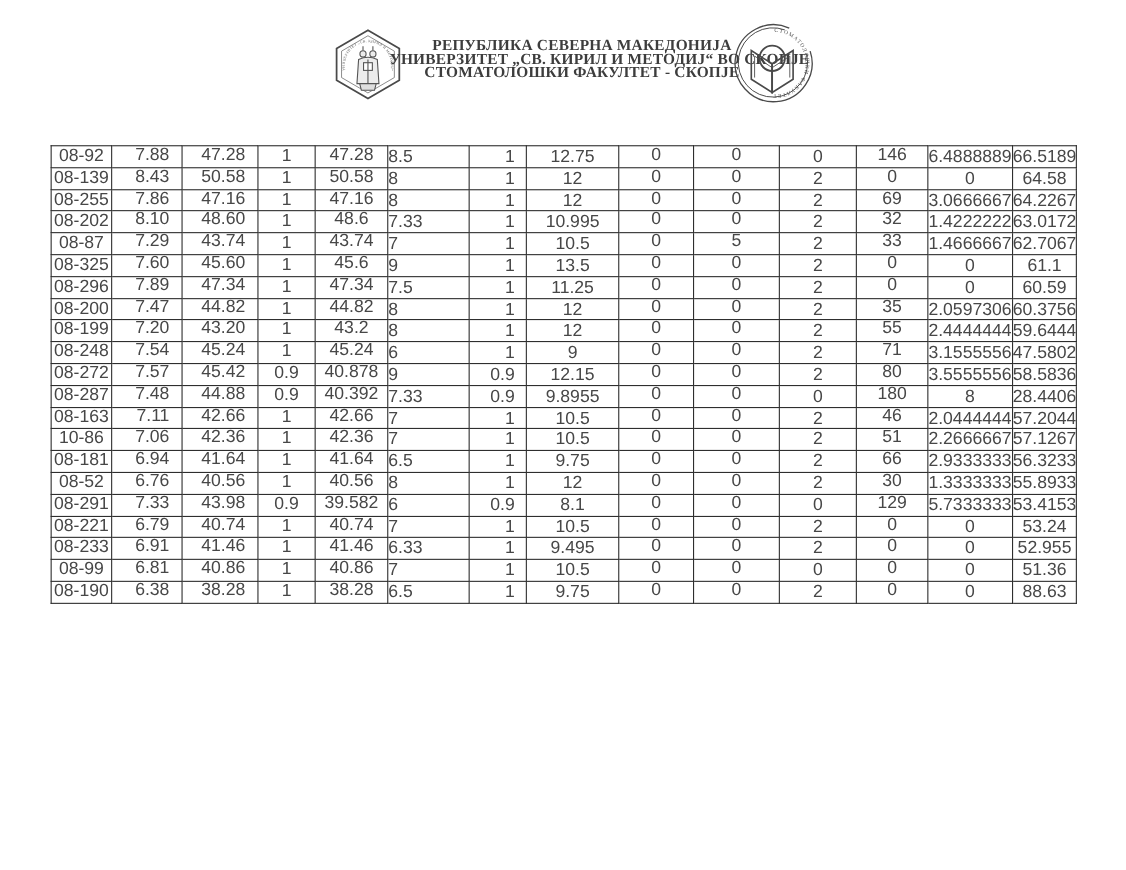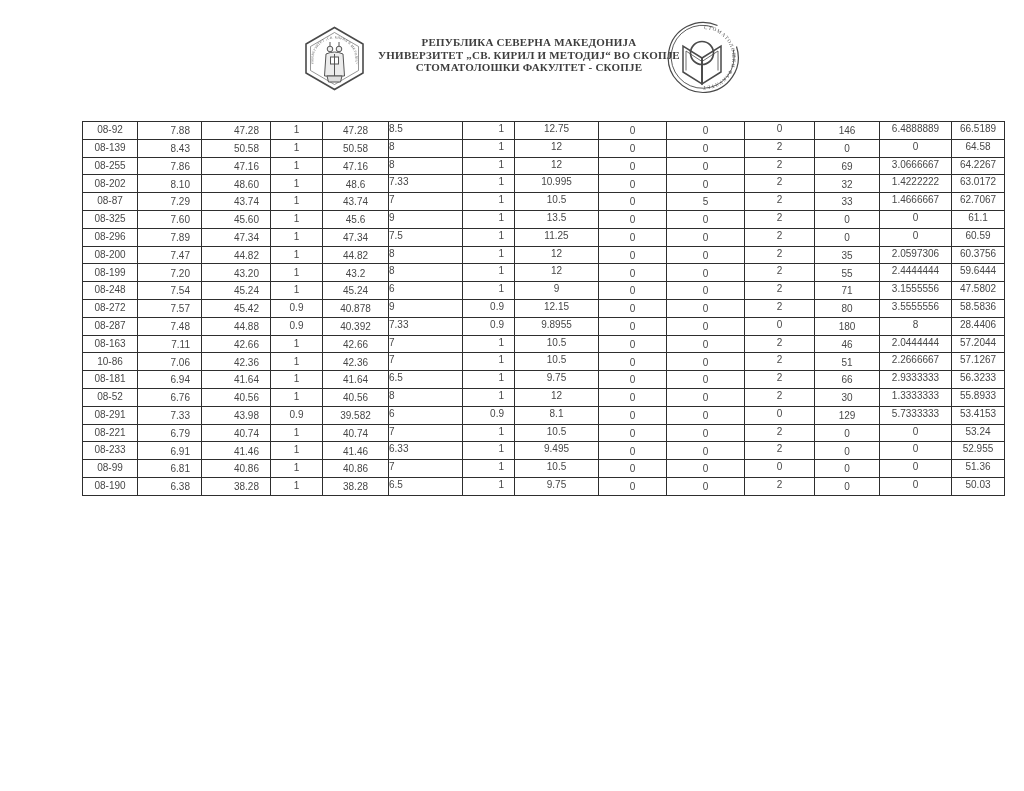--- a/index.html
+++ b/index.html
@@ -16,33 +16,32 @@
     position: absolute; left: 303px; top: 26px; width: 63px; height: 65px;
   }
   .logo-faculty {
     position: absolute; left: 665px; top: 20px; width: 75px; height: 75px;
   }
   .header-text {
     position: absolute; left: 354px; top: 36px; width: 350px;
     text-align: center;
     font-family: "Liberation Serif", "DejaVu Serif", serif;
     font-weight: bold;
-    font-size: 11px;
+    font-size: 14px;
     line-height: 12.6px;
     color: #3d3d3d;
     letter-spacing: 0.2px;
     white-space: nowrap;
   }
   .results-table {
-    position: absolute; left: 46px; top: 121px;
+    position: absolute; left: 46px; top: 132px;
     border-collapse: collapse;
     table-layout: fixed;
-    font-size: 10px;
+    font-size: 16px;
     color: #474747;
-    margin-left: 36px;
   }
   .results-table td {
     border: 1.5px solid #2e2e2e;
     height: 17.8px;
     text-align: center;
     vertical-align: middle;
     line-height: 1.05;
     overflow: hidden;
     white-space: nowrap;
   }
@@ -470,16 +469,16 @@
       <td>1</td>
       <td>38.28</td>
       <td>6.5</td>
       <td>1</td>
       <td>9.75</td>
       <td>0</td>
       <td>0</td>
       <td>2</td>
       <td>0</td>
       <td>0</td>
-      <td>50.03</td>
+      <td>88.63</td>
     </tr>
     </tbody>
 </table>
 
 </body></html>

